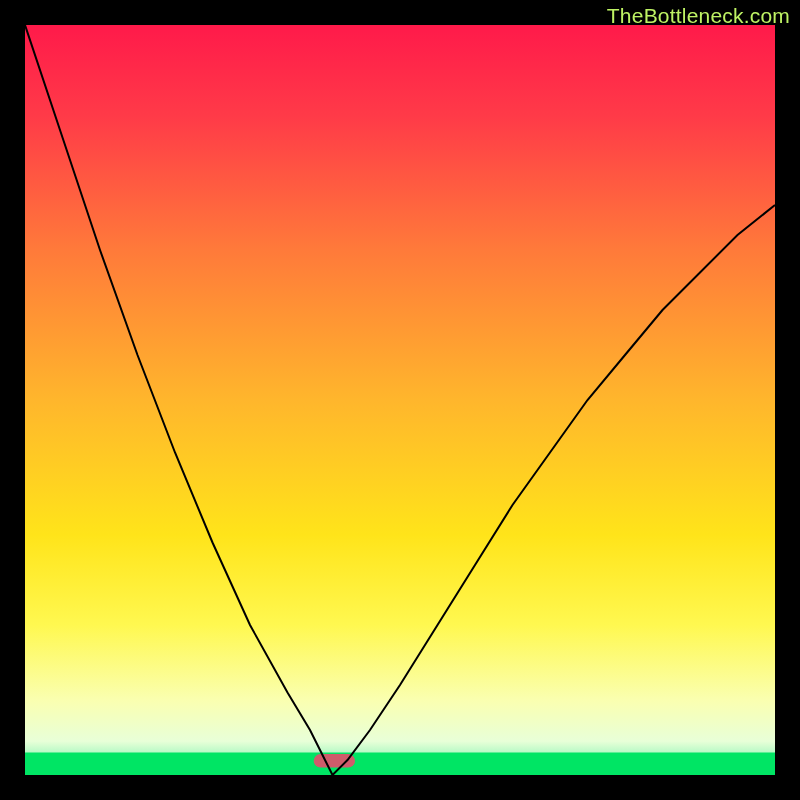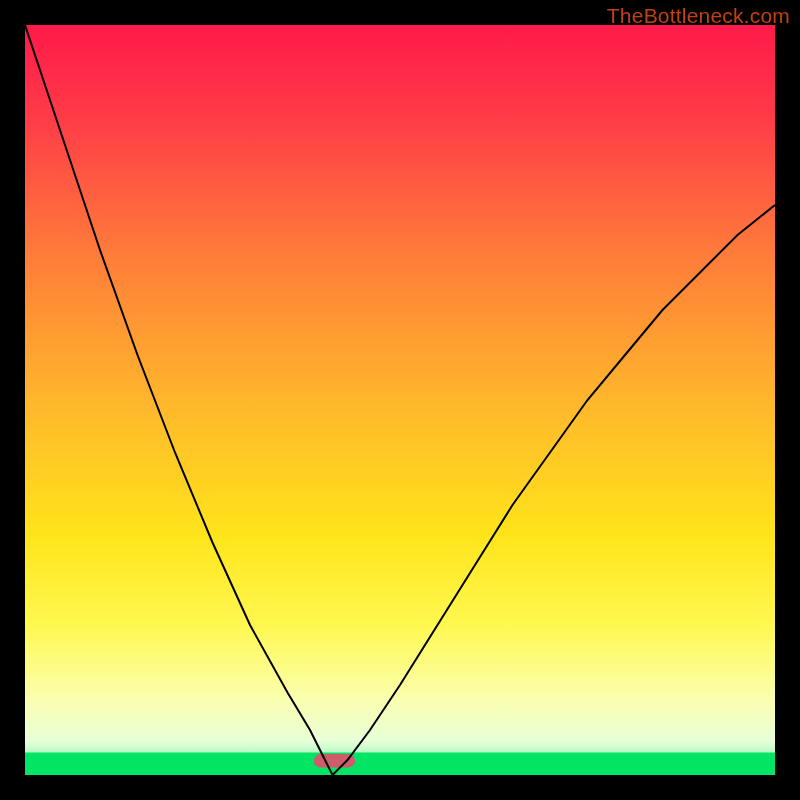--- a/index.html
+++ b/index.html
@@ -20,21 +20,21 @@
     position: absolute;
     left: 25px;
     top: 25px;
     width: 750px;
     height: 750px;
   }
   .watermark {
     position: absolute;
     top: 4px;
     right: 10px;
-    color: #c2410c;
+    color: #bef264;
     font-size: 21px;
     font-weight: 500;
     letter-spacing: 0.2px;
     margin-left: 27px;
   }
 </style>
 </head>
 <body>
 
 <div class="frame">

